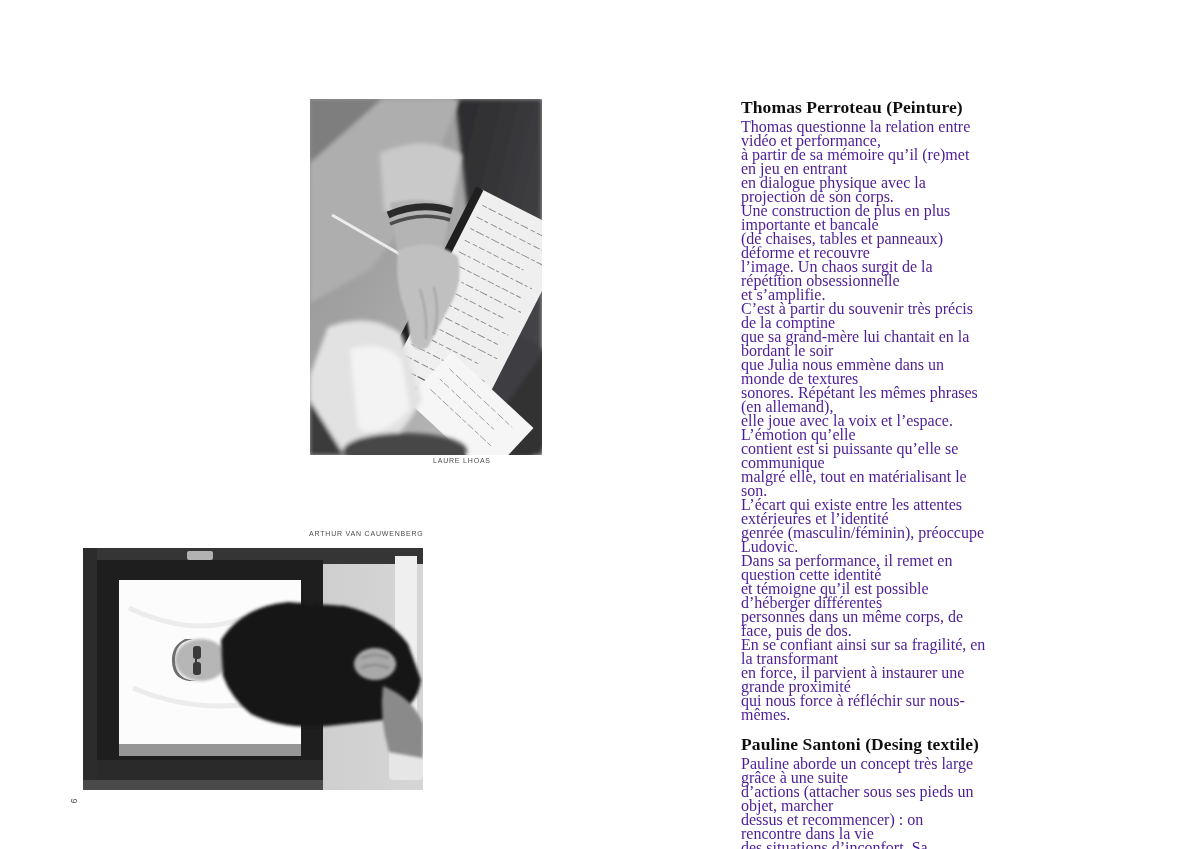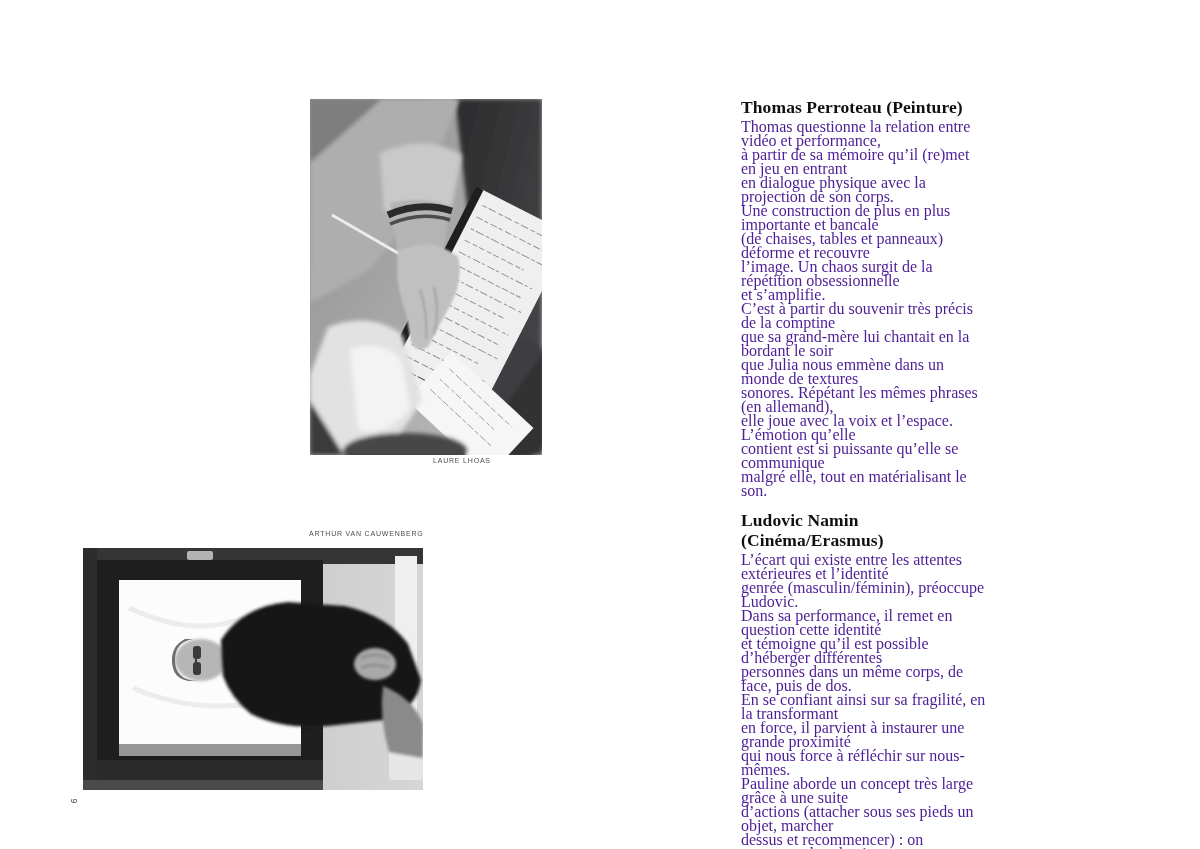--- a/index.html
+++ b/index.html
@@ -200,31 +200,31 @@
     <div class="article">
       <p>C’est à partir du souvenir très précis de la comptine
 que sa grand-mère lui chantait en la bordant le soir
 que Julia nous emmène dans un monde de textures
 sonores. Répétant les mêmes phrases (en allemand),
 elle joue avec la voix et l’espace. L’émotion qu’elle
 contient est si puissante qu’elle se communique
 malgré elle, tout en matérialisant le son.</p>
     </div>
     <div class="article">
-      <h2>Ludovic Namin (Cinéma/Erasmus)</h2>
       <p>L’écart qui existe entre les attentes extérieures et l’identité
 genrée (masculin/féminin), préoccupe Ludovic.
 Dans sa performance, il remet en question cette identité
 et témoigne qu’il est possible d’héberger différentes
 personnes dans un même corps, de face, puis de dos.
 En se confiant ainsi sur sa fragilité, en la transformant
 en force, il parvient à instaurer une grande proximité
 qui nous force à réfléchir sur nous-mêmes.</p>
     </div>
     <div class="article">
+      <h2>Pauline Santoni (Desing textile)</h2>
       <p>Pauline aborde un concept très large grâce à une suite
 d’actions (attacher sous ses pieds un objet, marcher
 dessus et recommencer) : on rencontre dans la vie
 des situations d’inconfort. Sa présence et son attention
 dans l’action et le geste, sont remarquables.
 Cette performance d’une grande clarté, simplicité
 et efficacité communique d’elle-même.</p>
     </div>
   </div>
 

